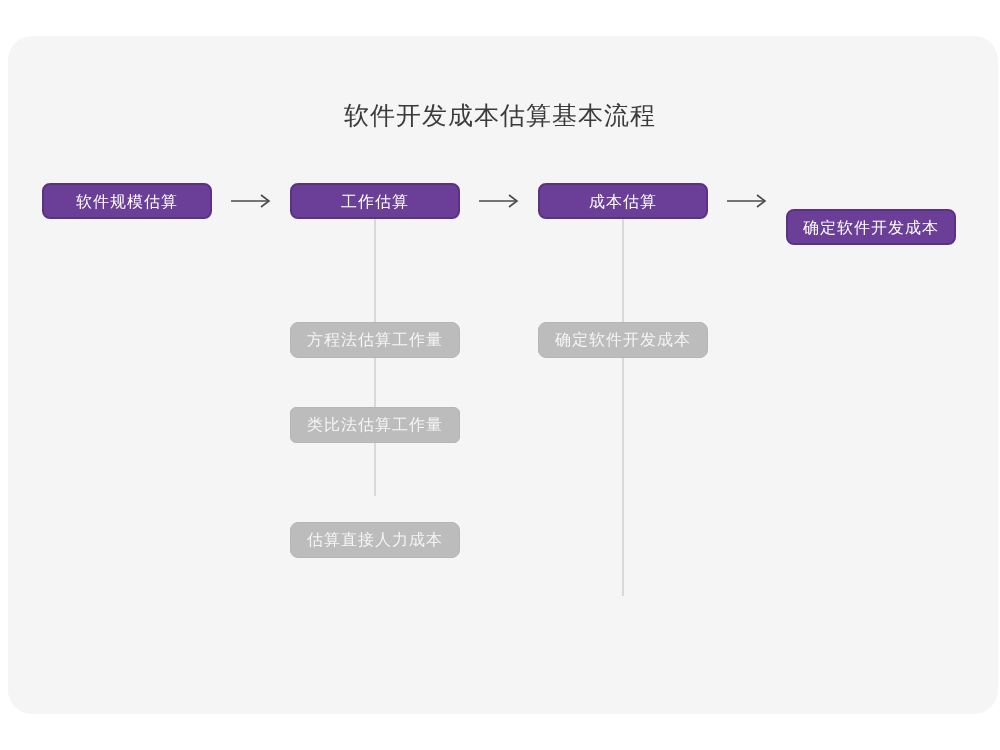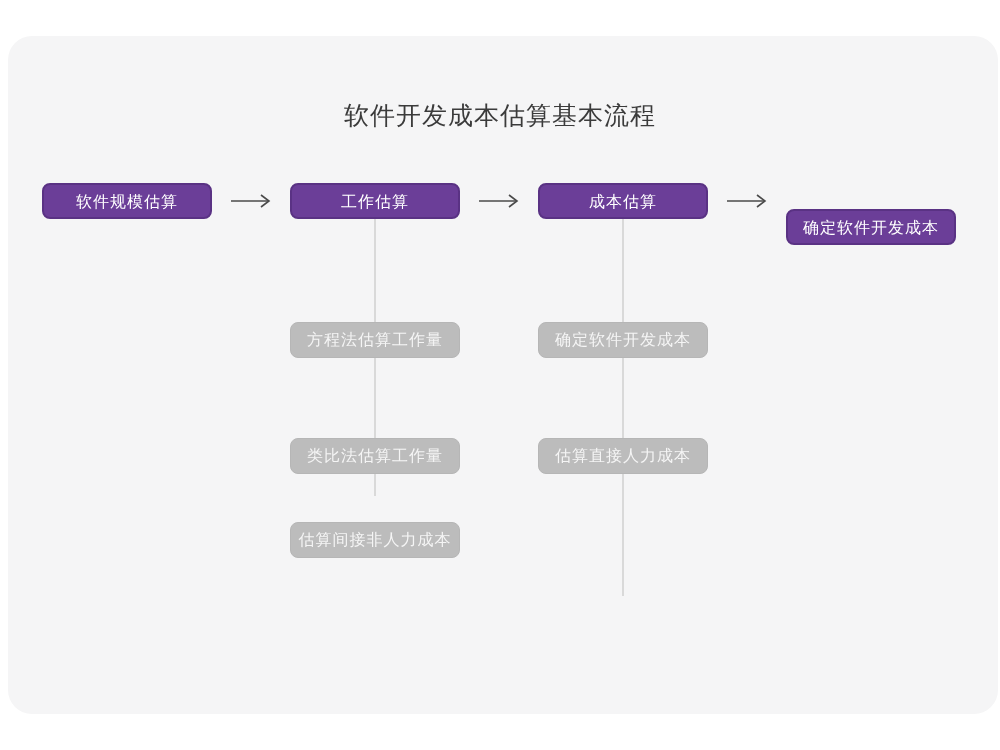--- a/index.html
+++ b/index.html
@@ -50,21 +50,21 @@
   .vline{
     position:absolute;width:2px;background:var(--line-color);z-index:0;
   }
   .arrow{
     position:absolute;top:192px;width:46px;height:18px;
   }
   .arrow svg{display:block;}
   
   .step-1{left:42px;}  .step-2{left:290px;text-align:center;}  .step-3{left:538px;}  .step-4{left:786px;margin-top:26px;}
   .row-main{top:183px;}
-  .row-sub-1{top:278px;} .row-sub-2{top:394px;} .row-sub-3{top:478px;} .row-sub-4{top:578px;}
+  .row-sub-1{top:278px;} .row-sub-2{top:363px;border-radius:6px;} .row-sub-3{top:478px;} .row-sub-4{top:578px;}
 </style>
 </head>
 <body>
 
 <div class="canvas">
 
   <div class="card"></div>
 
   <div class="title">软件开发成本估算基本流程</div>
 
@@ -95,18 +95,17 @@
     <svg width="46" height="18" viewBox="0 0 46 18">
       <line x1="3" y1="9" x2="41" y2="9" stroke="var(--arrow-color)" stroke-width="1.6"></line>
       <polyline points="33,3 41,9 33,15" fill="none" stroke="var(--arrow-color)" stroke-width="1.6"></polyline>
     </svg>
   </div>
 
   <div class="node main row-main step-4">确定软件开发成本</div>
 
   <div class="node sub row-sub-1 step-2">方程法估算工作量</div>
   <div class="node sub row-sub-2 step-2">类比法估算工作量</div>
-  <div class="node sub row-sub-3 step-2">估算间接非人力成本</div>
+  <div class="node sub row-sub-3 step-2">估算直接人力成本</div>
 
   <div class="node sub row-sub-1 step-3">确定软件开发成本</div>
-  <div class="node sub row-sub-2 step-3">估算直接人力成本</div>
 
 </div>
 
 </body></html>

